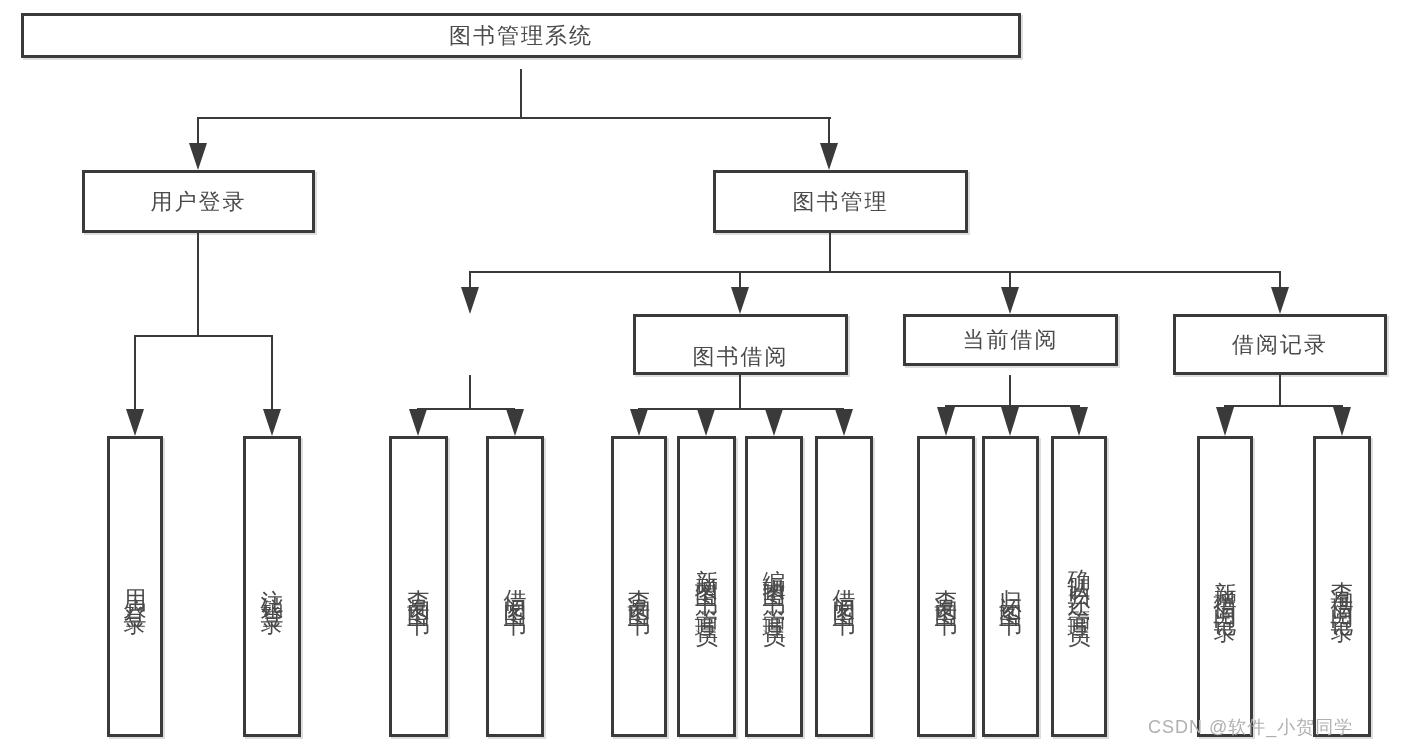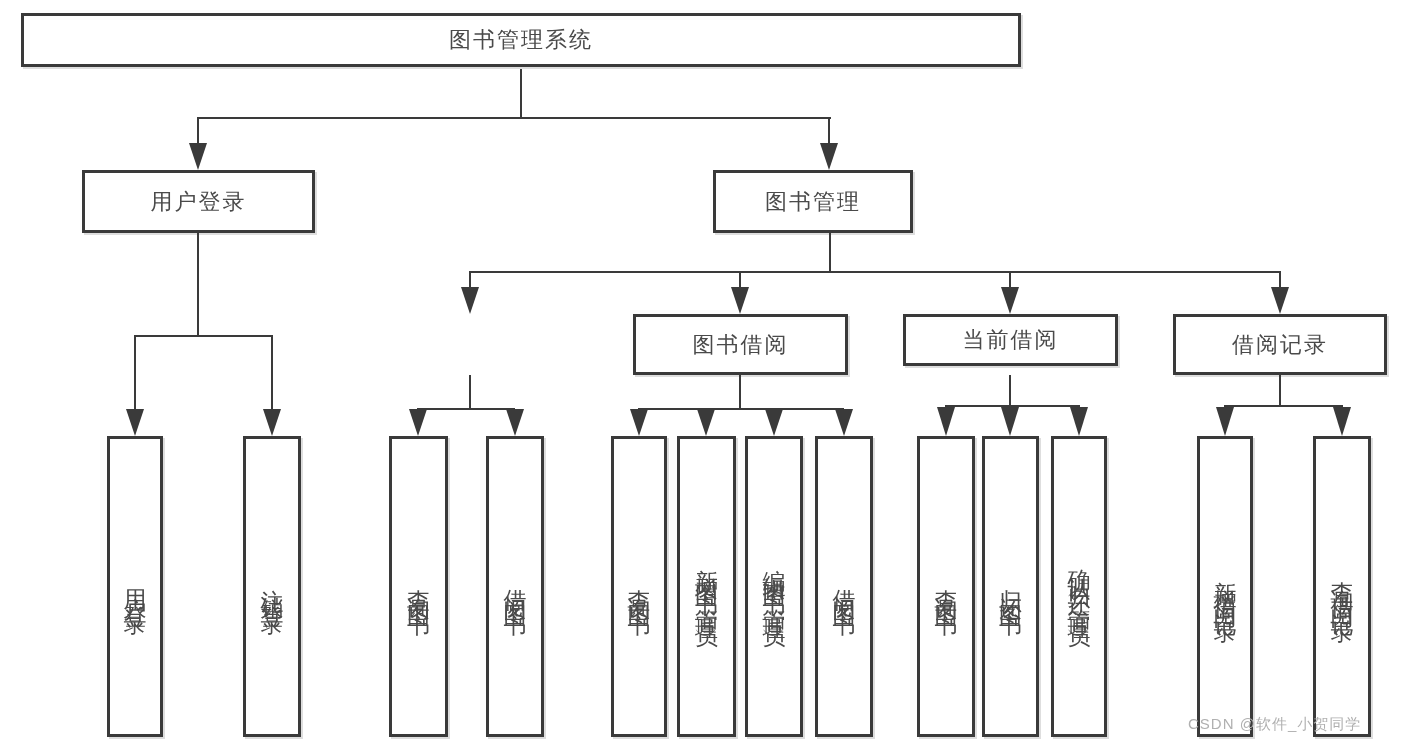--- a/index.html
+++ b/index.html
@@ -30,44 +30,44 @@
   .hline,.vline{position:absolute;background:var(--line);}
   .hline{height:2px;}
   .vline{width:2px;}
   .arr{
     position:absolute;width:0;height:0;
     border-left:9px solid transparent;border-right:9px solid transparent;
     border-top:27px solid var(--line);
   }
   .arr.tall{border-top-width:29px;}
   .watermark{
-    position:absolute;left:1188px;top:715px;
-    font-size:15px;letter-spacing:1px;color:var(--wm);white-space:nowrap;
+    position:absolute;left:1148px;top:715px;
+    font-size:18px;letter-spacing:1px;color:var(--wm);white-space:nowrap;
   }
 </style>
 </head>
 <body>
 
 <div class="canvas">
 
-  <div class="box" style="left:21px;top:13px;width:1000px;height:54px;">
+  <div class="box" style="left:21px;top:13px;width:1000px;height:45px;">
     <span>图书管理系统</span>
   </div>
 
   <div class="vline" style="left:520px;top:69px;height:48px;"></div>
   <div class="hline" style="left:197px;top:117px;width:634px;"></div>
   <div class="vline" style="left:197px;top:117px;height:28px;"></div>
   <div class="vline" style="left:828px;top:117px;height:28px;"></div>
   <div class="arr" style="left:189px;top:143px;"></div>
   <div class="arr" style="left:820px;top:143px;"></div>
 
   <div class="box" style="left:82px;top:170px;width:233px;height:63px;">
     <span>用户登录</span>
   </div>
-  <div class="box" style="left:713px;top:170px;width:200px;height:63px;">
+  <div class="box" style="left:713px;top:170px;width:255px;height:63px;">
     <span>图书管理</span>
   </div>
 
   <div class="vline" style="left:197px;top:233px;height:102px;"></div>
   <div class="hline" style="left:134px;top:335px;width:139px;"></div>
   <div class="vline" style="left:134px;top:335px;height:76px;"></div>
   <div class="vline" style="left:271px;top:335px;height:76px;"></div>
   <div class="arr" style="left:126px;top:409px;"></div>
   <div class="arr" style="left:263px;top:409px;"></div>
 
@@ -75,21 +75,21 @@
   <div class="hline" style="left:469px;top:271px;width:812px;"></div>
   <div class="vline" style="left:469px;top:271px;height:17px;"></div>
   <div class="vline" style="left:739px;top:271px;height:17px;"></div>
   <div class="vline" style="left:1009px;top:271px;height:17px;"></div>
   <div class="vline" style="left:1279px;top:271px;height:17px;"></div>
   <div class="arr" style="left:461px;top:287px;"></div>
   <div class="arr" style="left:731px;top:287px;"></div>
   <div class="arr" style="left:1001px;top:287px;"></div>
   <div class="arr" style="left:1271px;top:287px;"></div>
 
-  <div class="box" style="left:633px;top:314px;width:215px;height:61px;">
+  <div class="box" style="left:633px;top:314px;width:215px;height:61px;align-items:flex-end;">
     <span>图书借阅</span>
   </div>
   <div class="box" style="left:903px;top:314px;width:215px;height:52px;">
     <span>当前借阅</span>
   </div>
   <div class="box" style="left:1173px;top:314px;width:214px;height:61px;">
     <span>借阅记录</span>
   </div>
 
   <div class="vline" style="left:469px;top:375px;height:33px;"></div>

